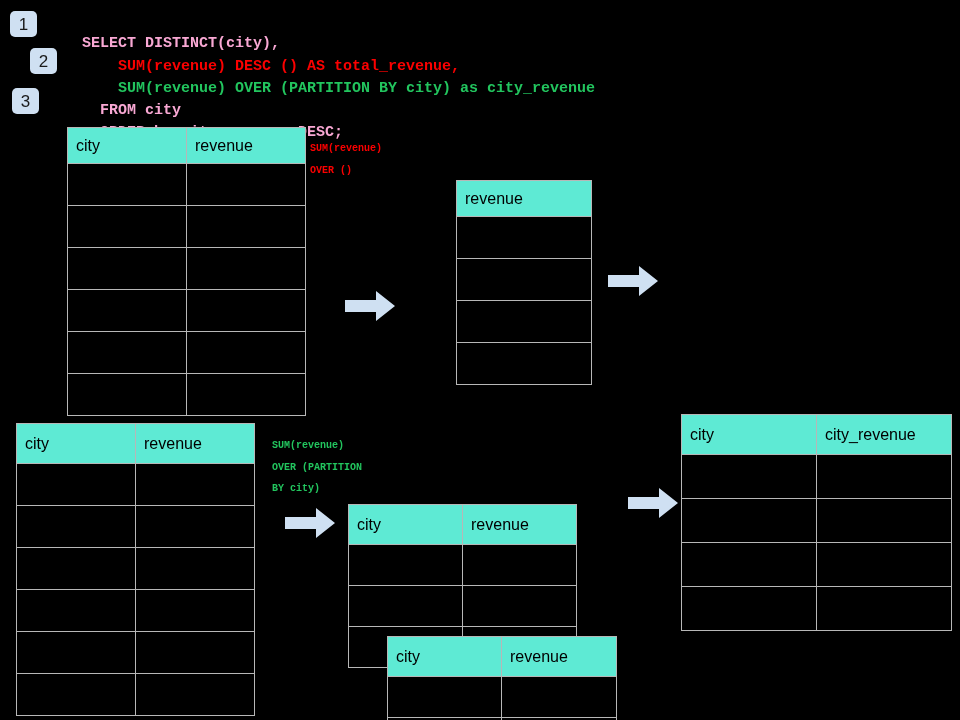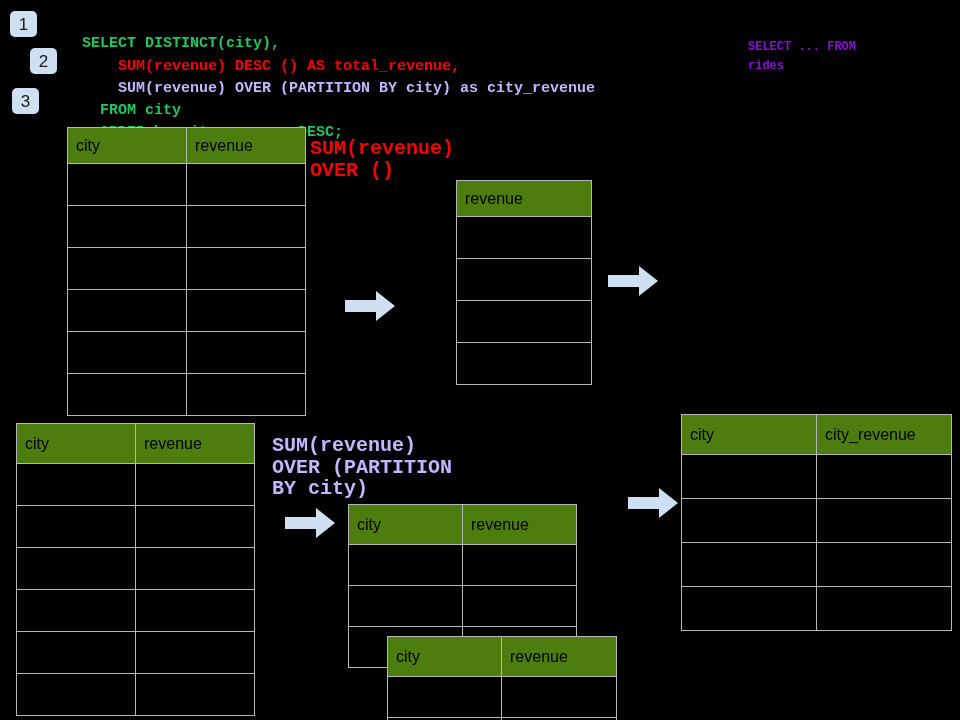--- a/index.html
+++ b/index.html
@@ -46,49 +46,49 @@
     font-size: 15px;
     line-height: 22.3px;
   }
   .sql-side {
     left: 748px;
     top: 38px;
     font-size: 12px;
     line-height: 19px;
     color: #8a10d8;
   }
-  .c-purple { color: #22c55e; }
+  .c-purple { color: #f9a8d4; }
   .c-red    { color: #fb0000; }
-  .c-green  { color: #c4b5fd; }
+  .c-green  { color: #22c55e; }
 
   
   .annot {
     position: absolute;
     font-family: "Liberation Mono", monospace;
     font-weight: bold;
-    font-size: 20px;
+    font-size: 10px;
     line-height: 21.5px;
     white-space: pre;
   }
 
   
   .tbl {
     position: absolute;
     border-collapse: collapse;
     table-layout: fixed;
     background: #000000;
   }
   .tbl td {
     border: 1px solid #b7b7b7;
     padding: 0;
     background: #000000;
   }
   .tbl th {
     border: 1px solid #b7b7b7;
-    background: #4d7c0f;
+    background: #5eead4;
     color: #000000;
     font-family: "Liberation Sans", sans-serif;
     font-weight: normal;
     font-size: 16px;
     text-align: left;
     padding: 0 0 0 8px;
   }
 
   
   .arrow {
@@ -111,22 +111,20 @@
   </div>
 
   <div class="sql sql-main">
 <span class="c-purple">SELECT DISTINCT(city),</span>
 <span class="c-red">    SUM(revenue) DESC () AS total_revenue,</span>
 <span class="c-green">    SUM(revenue) OVER (PARTITION BY city) as city_revenue</span>
 <span class="c-purple">  FROM city</span>
 <span class="c-purple">  ORDER by city_revenue DESC;</span>
   </div>
 
-  <div class="sql sql-side">SELECT ... FROM
-rides</div>
 
   <div class="annot c-red" style="left:310px; top:138px;">SUM(revenue)
 OVER ()</div>
 
   <div class="annot c-green" style="left:272px; top:435px;">SUM(revenue)
 OVER (PARTITION
 BY city)</div>
 
   <table class="tbl" style="left:67px; top:127px; width:238px;">
     <colgroup>

